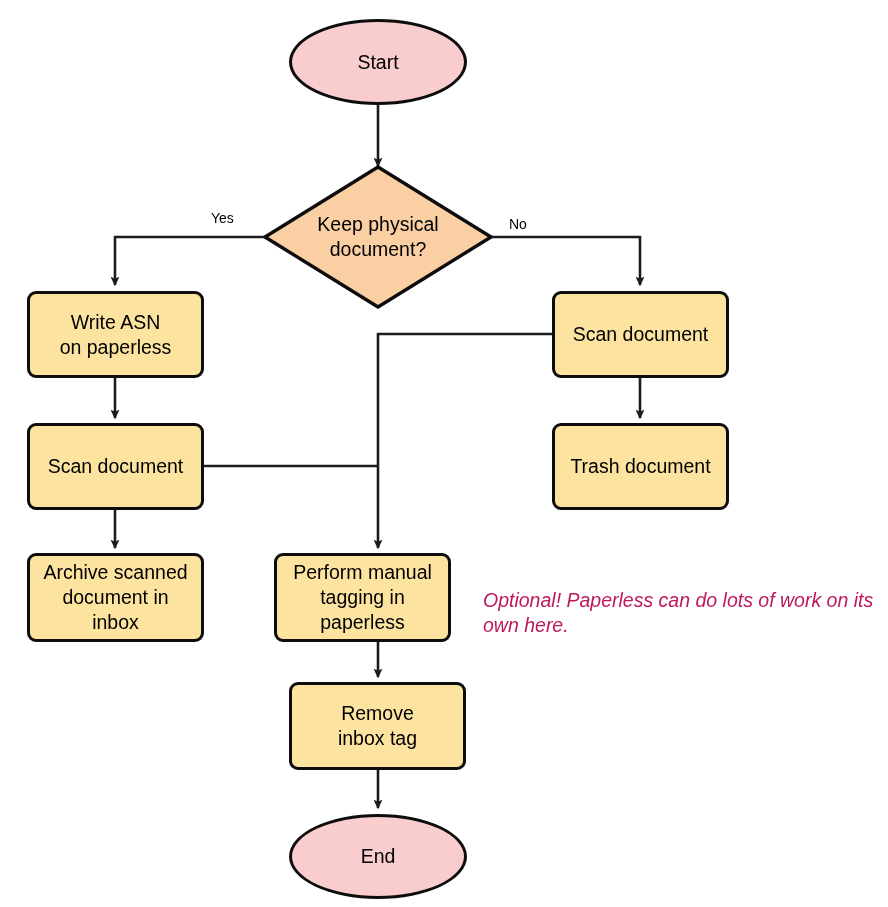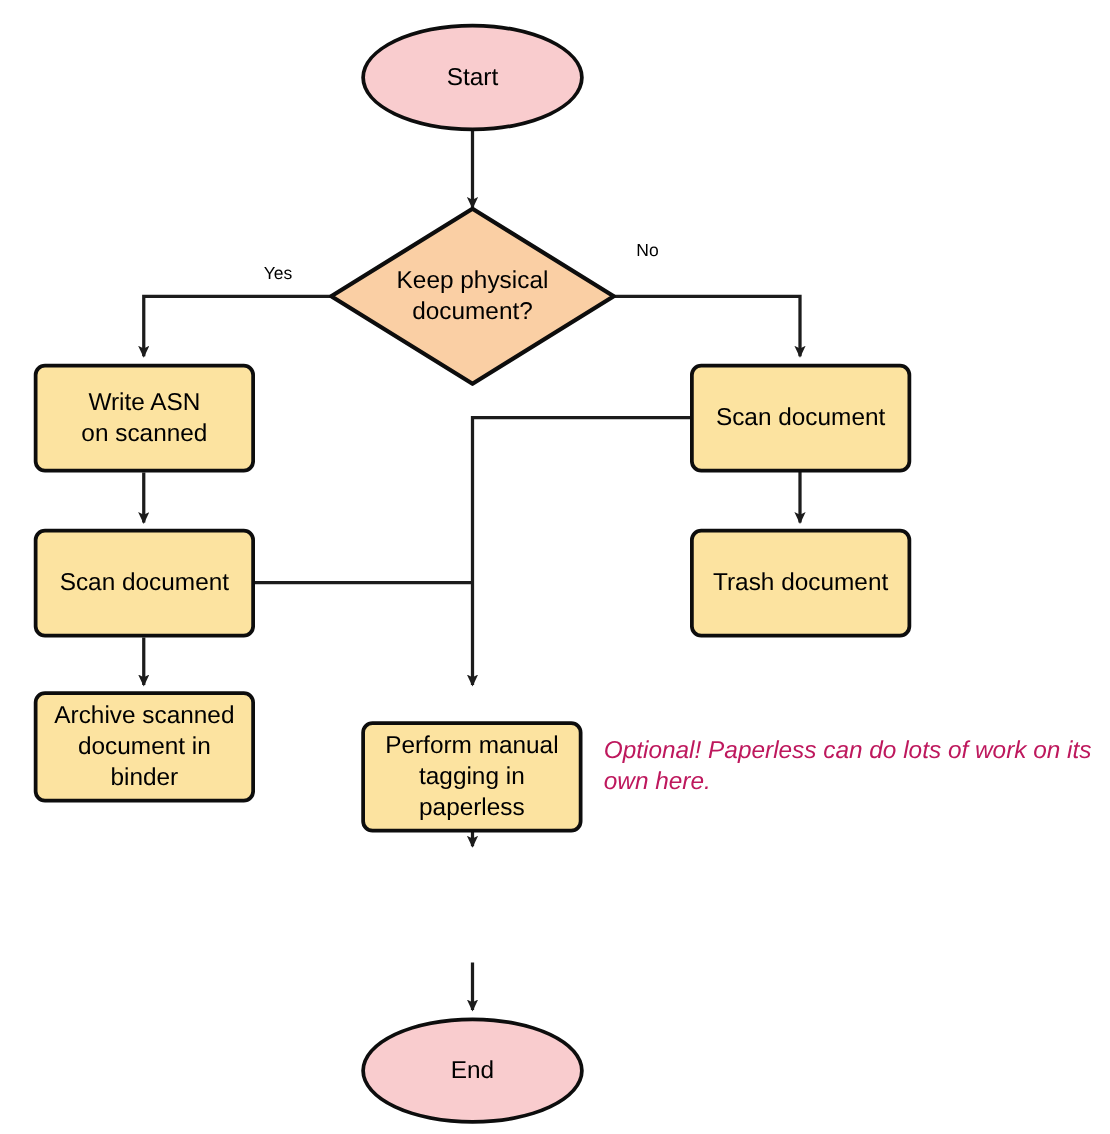--- a/index.html
+++ b/index.html
@@ -116,51 +116,55 @@
     <span>Start</span>
   </div>
 
   <div class="node node-decision" style="left:280px; top:197px; width:196px; height:80px;">
     <span class="decision-label">Keep physical
 document?</span>
   </div>
 
   <div class="node node-process" style="left:27px; top:291px; width:177px; height:87px;">
     <span>Write ASN
-on scanned</span>
+on paperless</span>
   </div>
 
   <div class="node node-process" style="left:27px; top:423px; width:177px; height:87px;">
     <span>Scan document</span>
   </div>
 
   <div class="node node-process" style="left:27px; top:553px; width:177px; height:89px;">
     <span>Archive scanned
 document in
-binder</span>
+inbox</span>
   </div>
 
   <div class="node node-process" style="left:552px; top:291px; width:177px; height:87px;">
     <span>Scan document</span>
   </div>
 
   <div class="node node-process" style="left:552px; top:423px; width:177px; height:87px;">
     <span>Trash document</span>
   </div>
 
-  <div class="node node-process" style="left:289px; top:553px; width:177px; height:89px;margin-top:24px;">
+  <div class="node node-process" style="left:274px; top:553px; width:177px; height:89px;">
     <span>Perform manual
 tagging in
 paperless</span>
   </div>
 
+  <div class="node node-process" style="left:289px; top:682px; width:177px; height:88px;">
+    <span>Remove
+inbox tag</span>
+  </div>
 
   <div class="node node-terminator" style="left:289px; top:814px; width:178px; height:85px;">
     <span>End</span>
   </div>
 
   <div class="edge-label" style="left:211px; top:210px;">Yes</div>
 
-  <div class="edge-label" style="left:509px; top:192px;">No</div>
+  <div class="edge-label" style="left:509px; top:216px;">No</div>
 
   <div class="annotation" style="left:483px; top:588px; width:402px;">Optional! Paperless can do lots of work on its own here.</div>
 
 </div>
 
 </body></html>

